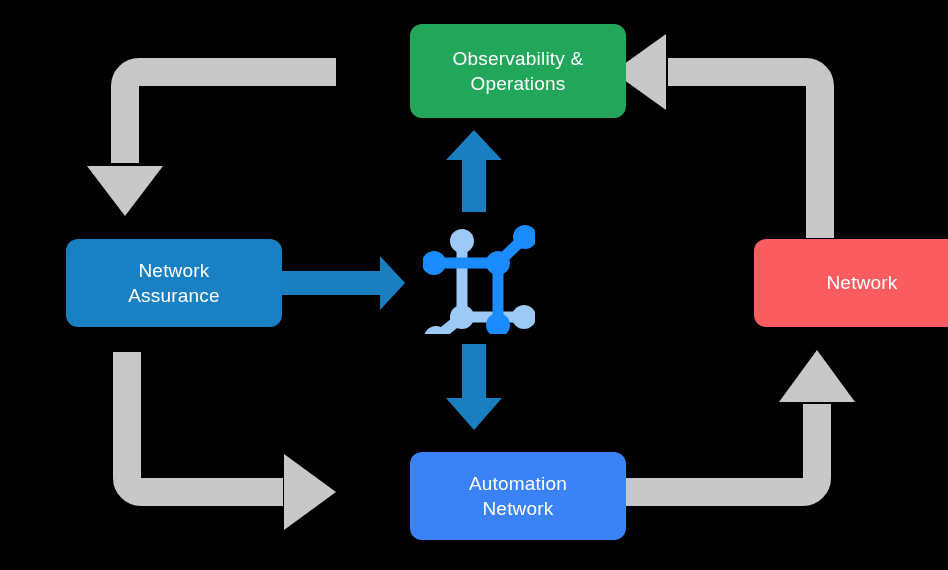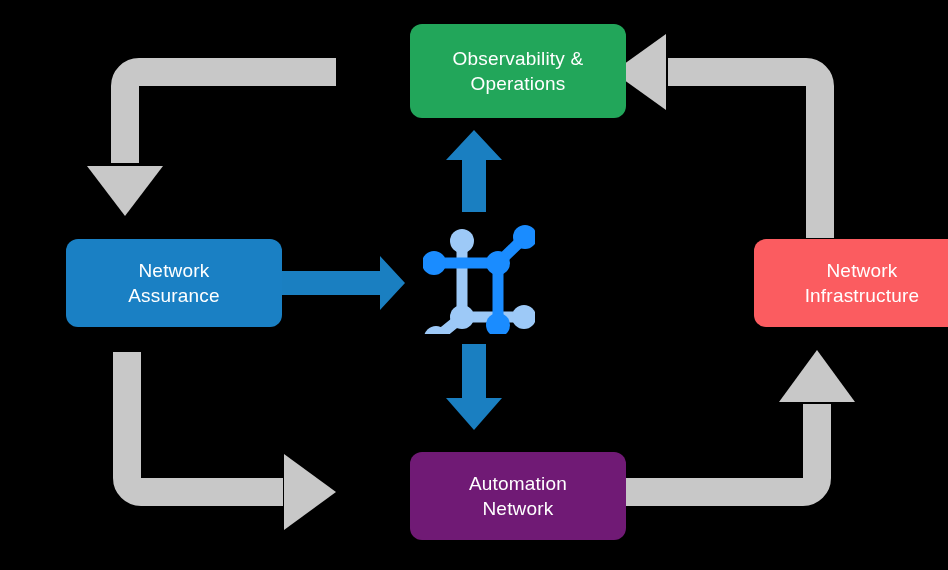--- a/index.html
+++ b/index.html
@@ -144,24 +144,23 @@
   <div class="node-box" id="box-network-operations" style="background: rgb(26, 128, 196);">
     <div>
       <span class="label-line">Network</span>
       <span class="label-line">Assurance</span>
     </div>
   </div>
 
   <div class="node-box" id="box-network-infrastructure" style="background: rgb(251, 92, 96);">
     <div>
       <span class="label-line">Network</span>
-      <span class="label-line">Infrastructure</span>
     </div>
   </div>
 
-  <div class="node-box" id="box-automation-tooling" style="background: #701a75;">
+  <div class="node-box" id="box-automation-tooling" style="background: #3b82f6;">
     <div>
       <span class="label-line">Automation</span>
       <span class="label-line">Network</span>
     </div>
   </div>
 
 </div>
 
 </body></html>

